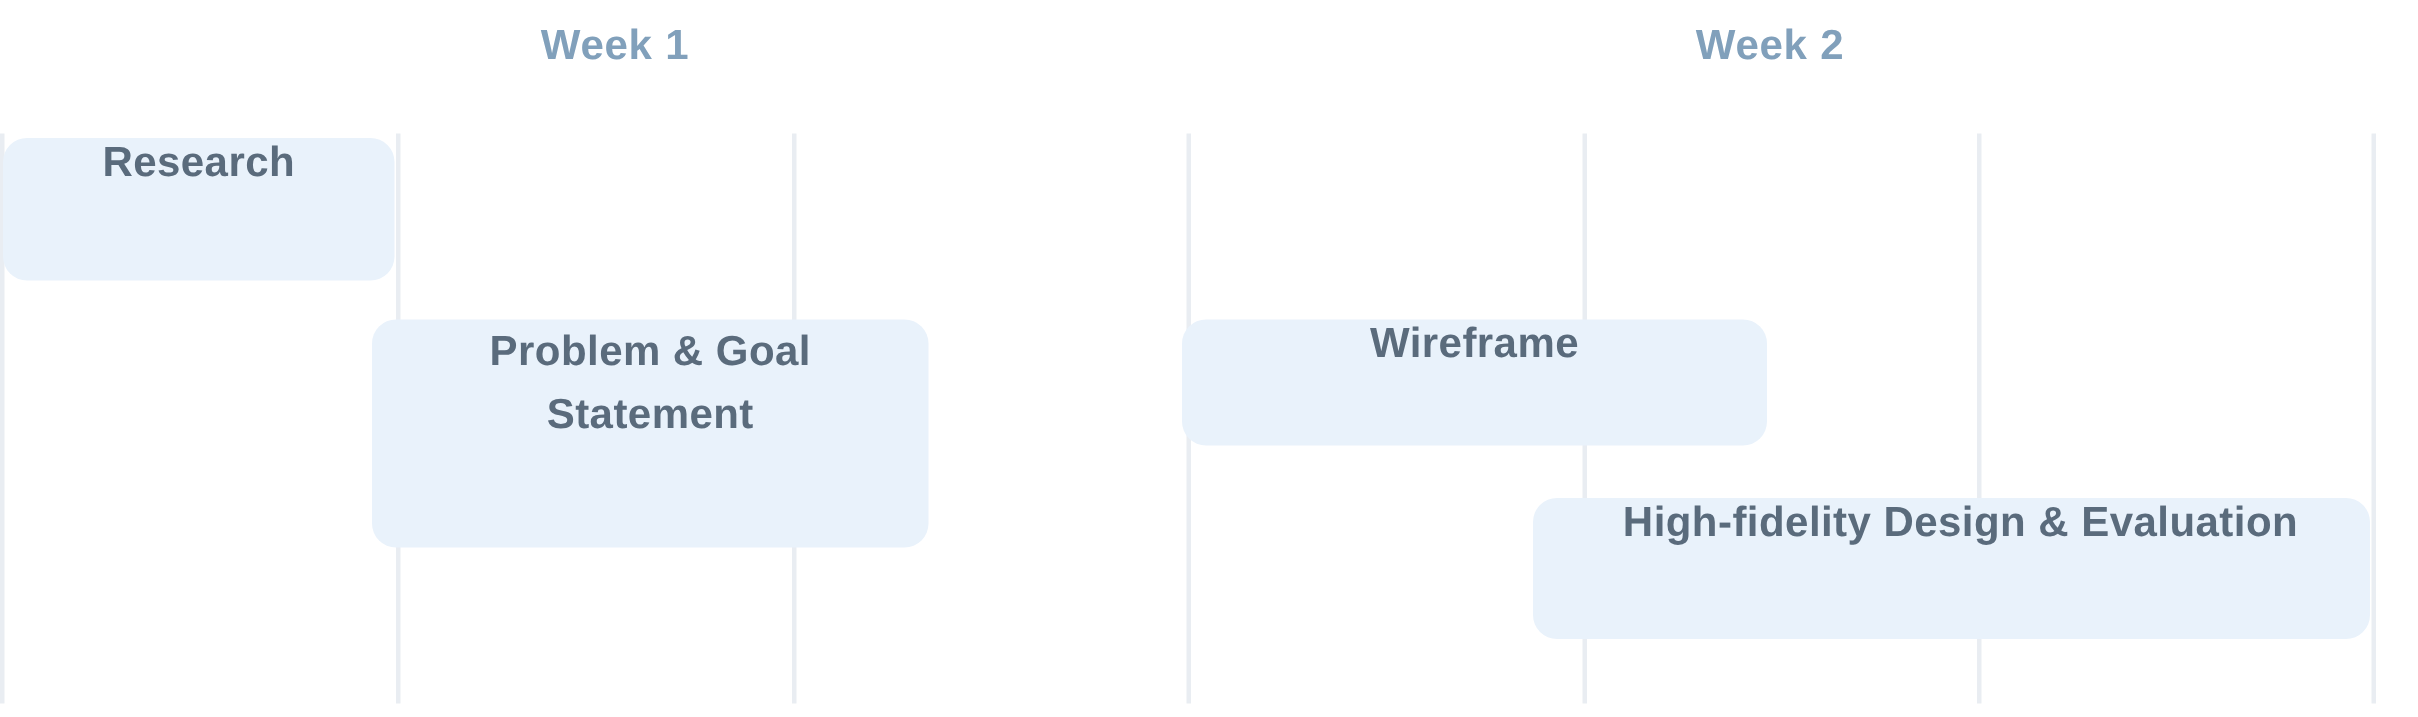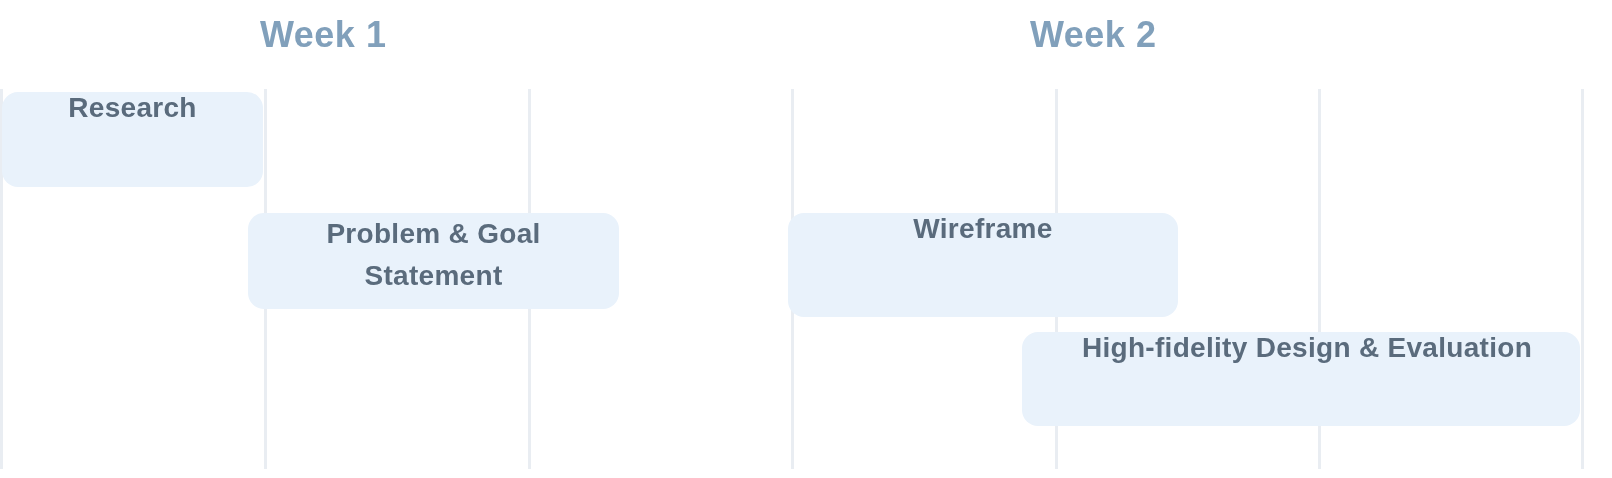--- a/index.html
+++ b/index.html
@@ -28,21 +28,22 @@
   .gl-3 { left: 528px; }
   .gl-4 { left: 791px; }
   .gl-5 { left: 1055px; }
   .gl-6 { left: 1318px; }
   .gl-7 { left: 1581px; }
 
   .week-label {
     position: absolute;
     top: 14px;
     width: 300px;
-    font-size: 36px;
+    text-align: center;
+    font-size: 28px;
     font-weight: 700;
     letter-spacing: 0.5px;
     color: #81a0bb;
     z-index: 2;
   }
   .week-1 { left: 260px; }
   .week-2 { left: 1030px; }
 
   .task-bar {
     position: absolute;
@@ -54,22 +55,22 @@
     text-align: center;
     color: #5a6b7c;
     font-size: 28px;
     font-weight: 700;
     letter-spacing: 0.3px;
     z-index: 2;
     box-sizing: border-box;
     padding: 0 24px;
   }
   .bar-research   { left: 2px;    top: 92px;  width: 261px; height: 95px; }
-  .bar-problem    { left: 248px;  top: 213px; width: 371px; height: 96px; line-height: 42px; }
-  .bar-wireframe  { left: 788px;  top: 213px; width: 390px; height: 104px; }
+  .bar-problem    { left: 248px;  top: 213px; width: 371px; height: 152px; line-height: 42px; }
+  .bar-wireframe  { left: 788px;  top: 213px; width: 390px; height: 84px; }
   .bar-highfi     { left: 1022px; top: 332px; width: 558px; height: 94px; padding-left: 36px; }
   .bar-highfi .task-label { white-space: nowrap; }
 </style>
 </head>
 <body>
 
 <div class="canvas">
 
   <div class="gridline gl-1"></div>
   <div class="gridline gl-2"></div>

